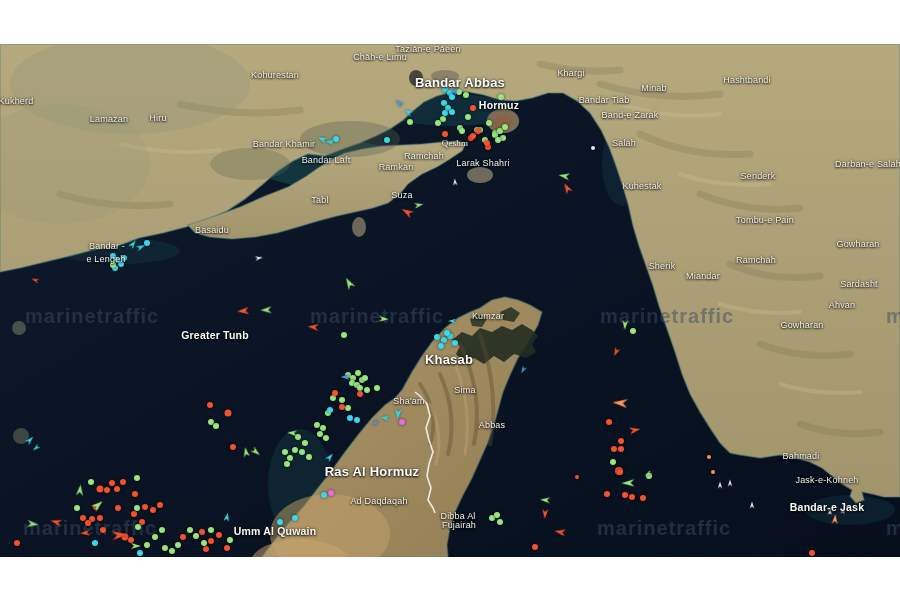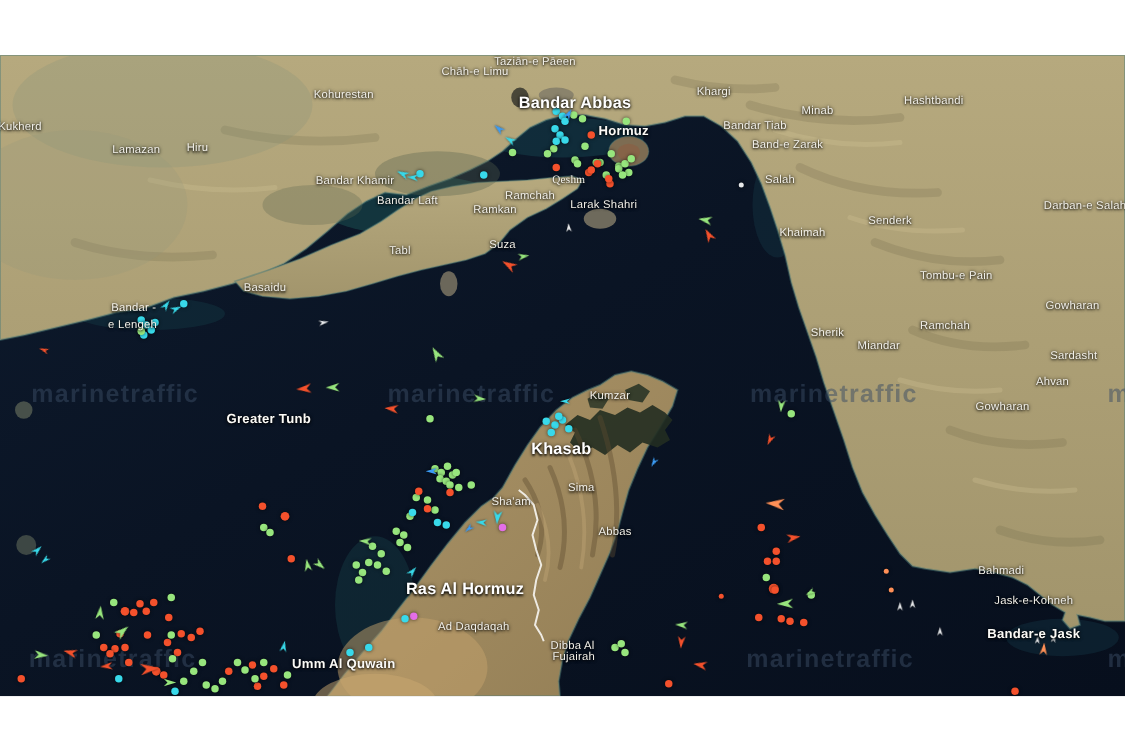--- a/index.html
+++ b/index.html
@@ -477,22 +477,22 @@
         <div class="maplabel" style="left: 275px; top: 31px;">Kohurestan</div>
         <div class="maplabel city" style="left: 460px; top: 38px;">Bandar Abbas</div>
         <div class="maplabel" style="left: 571px; top: 29px;">Khargi</div>
         <div class="maplabel" style="left: 654px; top: 44px;">Minab</div>
         <div class="maplabel" style="left: 747px; top: 36px;">Hashtbandi</div>
         <div class="maplabel" style="left: 604px; top: 56px;">Bandar Tiab</div>
         <div class="maplabel" style="left: 630px; top: 71px;">Band-e Zarak</div>
         <div class="maplabel" style="left: 624px; top: 99px;">Salah</div>
         <div class="maplabel town" style="left: 499px; top: 61px;">Hormuz</div>
         <div class="maplabel" style="left: 868px; top: 120px;">Darban-e Salah</div>
-        <div class="maplabel" style="left: 712px; top: 132px;">Senderk</div>
-        <div class="maplabel" style="left: 642px; top: 142px;">Khaimah</div>
+        <div class="maplabel" style="left: 758px; top: 132px;">Senderk</div>
+        <div class="maplabel" style="left: 642px; top: 142px;">Kuhestak</div>
         <div class="maplabel" style="left: 284px; top: 100px;">Bandar Khamir</div>
         <div class="maplabel" style="left: 326px; top: 116px;">Bandar Laft</div>
         <div class="maplabel" style="left: 424px; top: 112px;">Ramchah</div>
         <div class="maplabel" style="left: 396px; top: 123px;">Ramkan</div>
         <div class="maplabel" style="left: 455px; top: 99px; font-family: Liberation Serif, serif;">Qeshm</div>
         <div class="maplabel" style="left: 483px; top: 119px;">Larak Shahri</div>
         <div class="maplabel" style="left: 320px; top: 156px;">Tabl</div>
         <div class="maplabel" style="left: 402px; top: 151px;">Suza</div>
         <div class="maplabel" style="left: 212px; top: 186px;">Basaidu</div>
         <div class="maplabel" style="left: 107px; top: 202px;">Bandar -</div>

